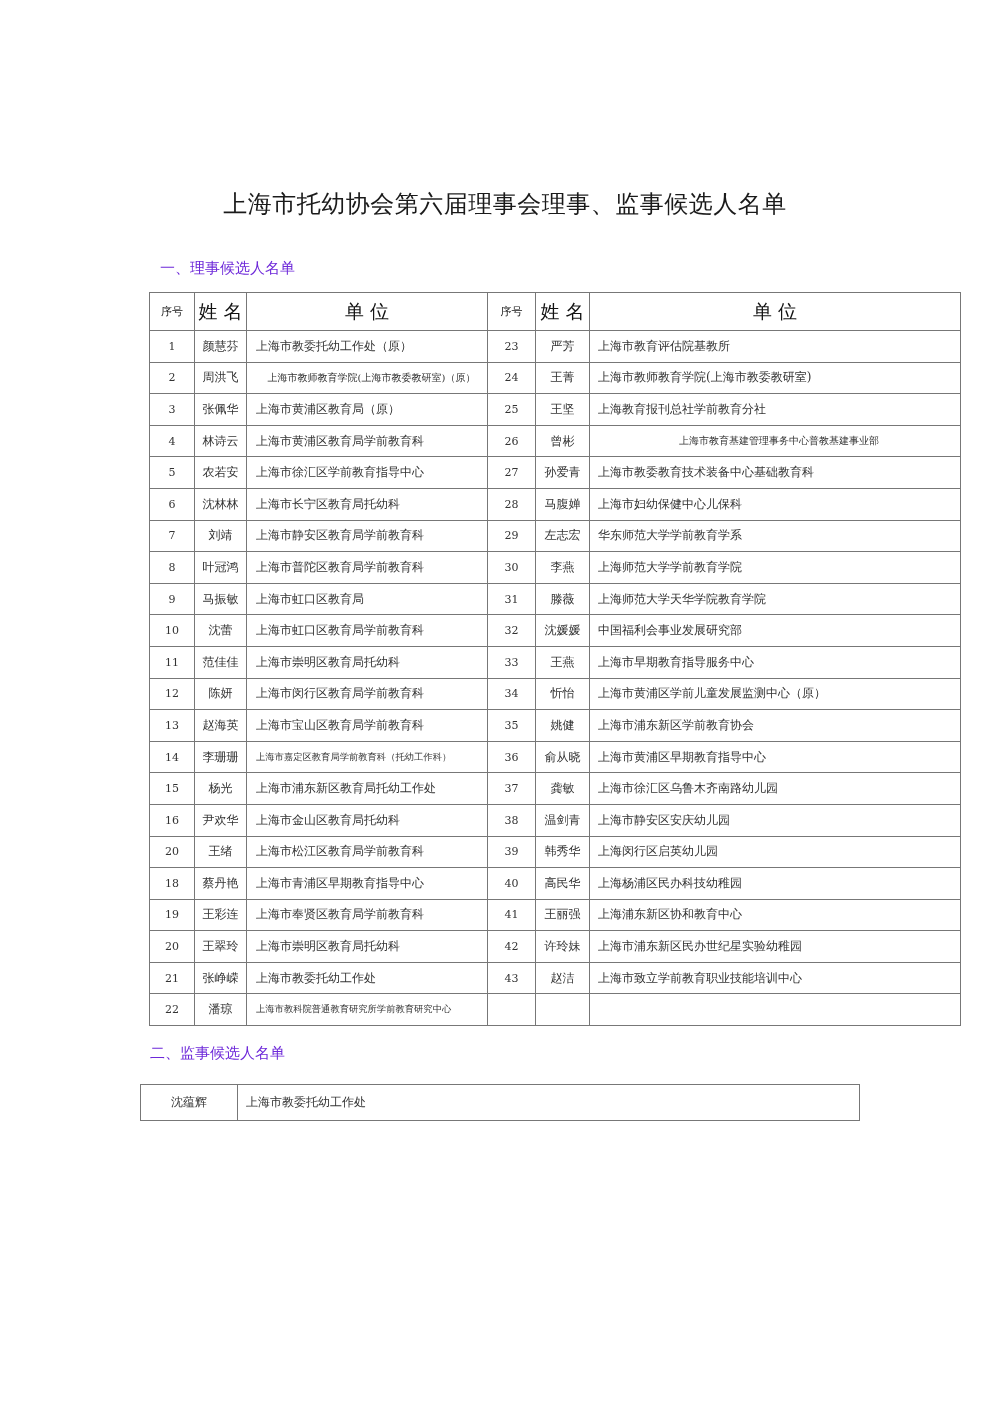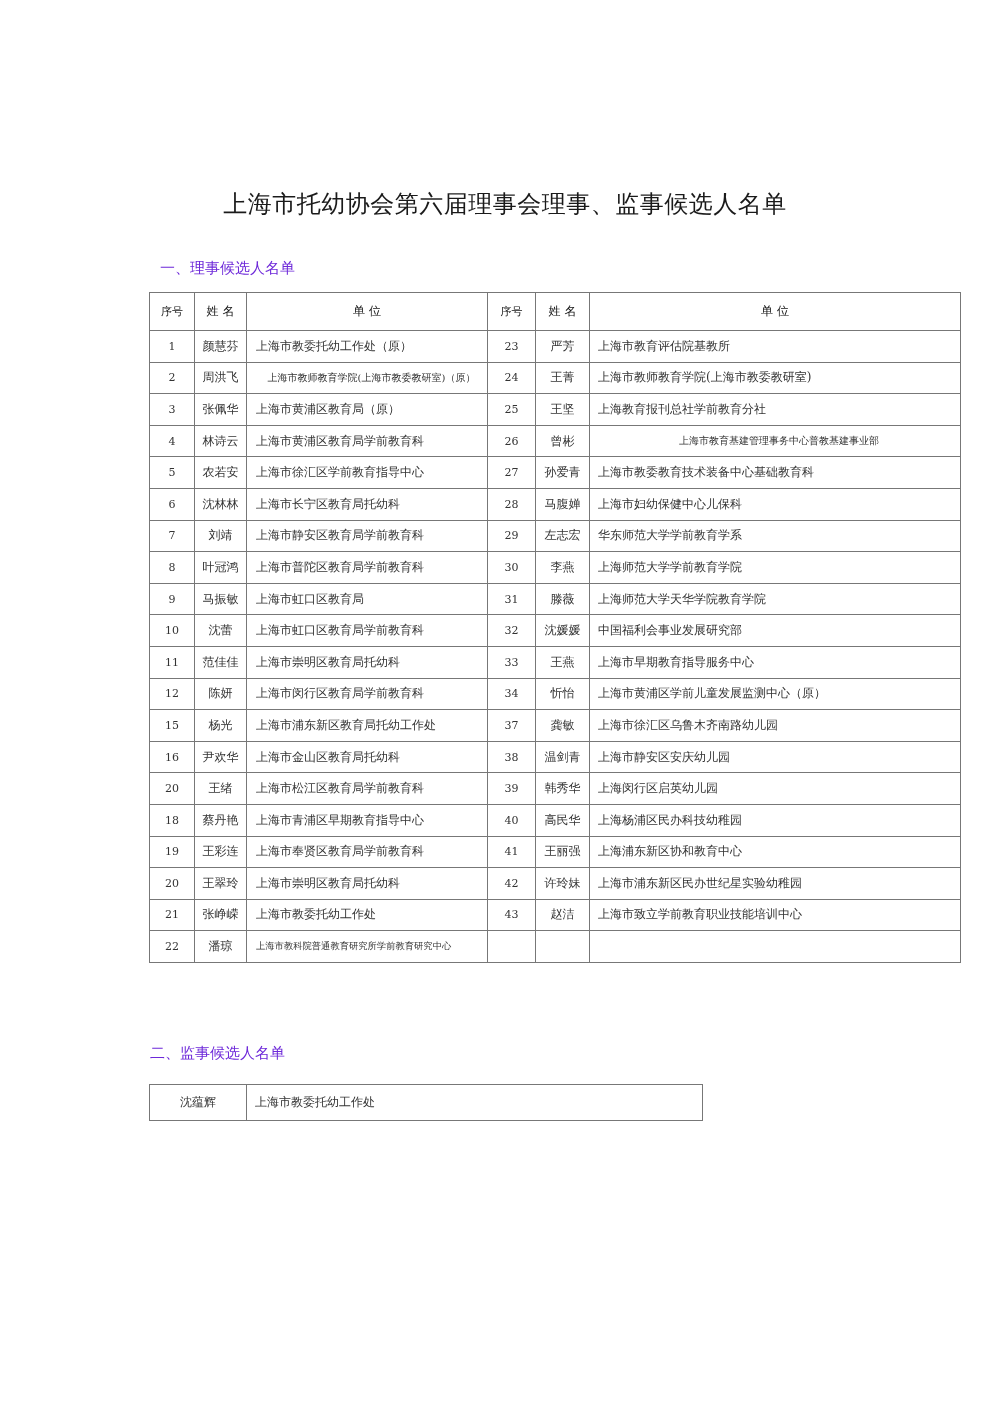--- a/index.html
+++ b/index.html
@@ -7,32 +7,32 @@
            font-family: "DejaVu Serif", "Liberation Serif", serif; color: #222; }
     .title { position: absolute; top: 188px; left: 0; width: 1010px; text-align: center;
              font-size: 24px; letter-spacing: 0.5px; color: #1a1a1a; }
     .section { position: absolute; left: 160px; font-size: 15px; color: #6d28d9; }
     .sec1 { top: 259px; }
     .sec2 { top: 1044px; left: 150px; }
     table { position: absolute; border-collapse: collapse; table-layout: fixed; }
     td, th { border: 1px solid #777; padding: 0; font-weight: normal; color: #333;
              overflow: hidden; white-space: nowrap; }
     #main-table { top: 292px; left: 149px; width: 812px; }
-    #main-table th { height: 37px; font-size: 12px; color: #111; }
+    #main-table th { height: 37px; font-size: 19px; color: #111; }
     #main-table td { height: 30.6px; font-size: 12px; }
     .c-no { width: 44px; text-align: center; font-size: 11px !important; }
     .c-name { width: 51px; text-align: center; }
     .c-unit { width: 240px; text-align: left; padding-left: 9px !important; }
     .c-no2 { width: 47px; text-align: center; font-size: 11px !important; }
     .c-name2 { width: 53px; text-align: center; }
     .c-unit2 { text-align: left; padding-left: 8px !important; }
     .small { font-size: 10px !important; text-align: center; }
     .xsmall { font-size: 9.3px !important; }
     th.c-unit, th.c-unit2 { text-align: center; padding-left: 0 !important; }
-    #sup-table { top: 1084px; left: 149px; width: 554px; }
+    #sup-table { top: 1084px; left: 140px; width: 720px; }
     #sup-table td { height: 35px; font-size: 12px; }
     .s-name { width: 96px; text-align: center; }
     .s-unit { text-align: left; padding-left: 8px !important; }
   </style>
 </head>
 <body>
 
 <div class="title">上海市托幼协会第六届理事会理事、监事候选人名单</div>
 <div class="section sec1">一、理事候选人名单</div>
 
@@ -138,20 +138,36 @@
       </tr>
       <tr>
         <td class="c-no">12</td>
         <td class="c-name">陈妍</td>
         <td class="c-unit">上海市闵行区教育局学前教育科</td>
         <td class="c-no2">34</td>
         <td class="c-name2">忻怡</td>
         <td class="c-unit2">上海市黄浦区学前儿童发展监测中心（原）</td>
       </tr>
       <tr>
+        <td class="c-no">13</td>
+        <td class="c-name">赵海英</td>
+        <td class="c-unit">上海市宝山区教育局学前教育科</td>
+        <td class="c-no2">35</td>
+        <td class="c-name2">姚健</td>
+        <td class="c-unit2">上海市浦东新区学前教育协会</td>
+      </tr>
+      <tr>
+        <td class="c-no">14</td>
+        <td class="c-name">李珊珊</td>
+        <td class="c-unit xsmall">上海市嘉定区教育局学前教育科（托幼工作科）</td>
+        <td class="c-no2">36</td>
+        <td class="c-name2">俞从晓</td>
+        <td class="c-unit2">上海市黄浦区早期教育指导中心</td>
+      </tr>
+      <tr>
         <td class="c-no">15</td>
         <td class="c-name">杨光</td>
         <td class="c-unit">上海市浦东新区教育局托幼工作处</td>
         <td class="c-no2">37</td>
         <td class="c-name2">龚敏</td>
         <td class="c-unit2">上海市徐汇区乌鲁木齐南路幼儿园</td>
       </tr>
       <tr>
         <td class="c-no">16</td>
         <td class="c-name">尹欢华</td>

